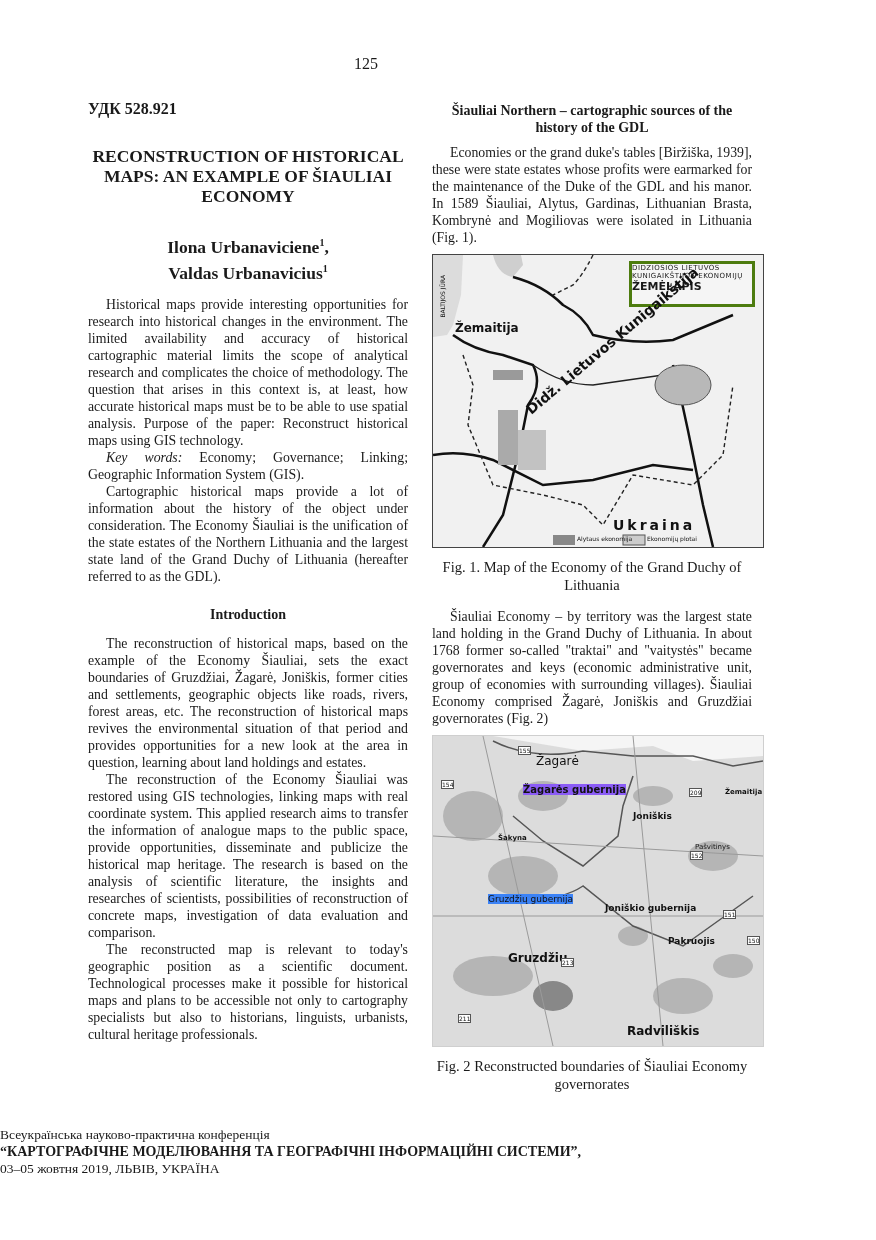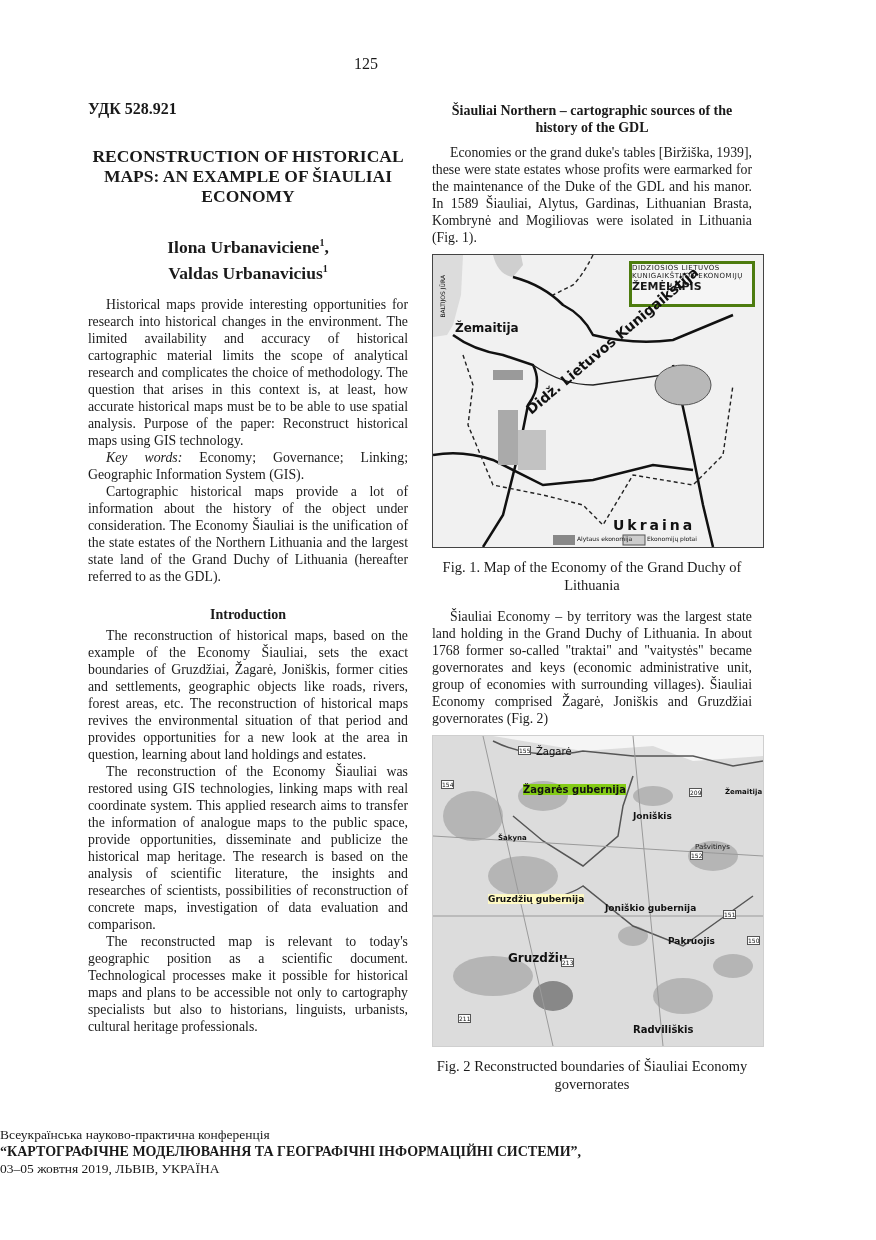--- a/index.html
+++ b/index.html
@@ -9,21 +9,21 @@
   .col { position:absolute; top:100px; width:320px; }
   .col-left { left:88px; }
   .col-right { left:432px; }
   .udk { font-weight:bold; font-size:16px; margin:0 0 28px 0; }
   .title { font-weight:bold; font-size:17.5px; text-align:center; line-height:20px; margin:0 0 26px 0; }
   .authors { font-weight:bold; font-size:17.5px; text-align:center; line-height:22px; margin:0 0 12px 0; }
   .authors sup { font-size:10px; }
   .affil { font-size:13.2px; line-height:16px; text-align:justify; margin:0 0 26px 0; }
   p.body { font-size:13.8px; line-height:17px; text-align:justify; margin:0; text-indent:18px; }
   .kw-label { font-style:italic; }
-  .section-h { font-weight:bold; font-size:14px; text-align:center; margin:22px 0 4px 0; }
+  .section-h { font-weight:bold; font-size:14px; text-align:center; margin:22px 0 12px 0; }
   .section-h2 { font-weight:bold; font-size:14px; text-align:center; line-height:17px; margin:2px 0 8px 0; }
   .figure { position:relative; margin:8px 0 10px 0; border:1px solid #444; overflow:hidden; }
   .fig1 { width:330px; height:292px; background:#efefef; }
   .fig2 { width:330px; height:310px; background:#d9d9d9; border-color:#cfcfcf; }
   .caption { font-size:14.5px; line-height:18px; text-align:center; margin:0 0 14px 0; }
   .fig1 .inset { position:absolute; right:8px; top:6px; width:120px; height:40px; border:3px solid #4d7c0f; background:#f5f5f5; font-family:"DejaVu Sans", sans-serif; }
   .inset .l1 { font-size:7px; letter-spacing:0.5px; }
   .inset .l2 { font-size:11px; font-weight:bold; }
   .maplabel { position:absolute; font-family:"DejaVu Sans", sans-serif; color:#111; white-space:nowrap; }
   .footer { position:absolute; top:1126px; left:0; width:876px; font-size:13.5px; line-height:17px; }
@@ -105,28 +105,28 @@
         <ellipse cx="120" cy="260" rx="20" ry="15" fill="#888"></ellipse>
           <ellipse cx="250" cy="260" rx="30" ry="18"></ellipse>
         <ellipse cx="200" cy="200" rx="15" ry="10"></ellipse>
           <ellipse cx="300" cy="230" rx="20" ry="12"></ellipse>
       </g>
       <path d="M60 5 Q100 25 150 15 L200 20 L260 20 L300 30 L330 25" stroke="#555" stroke-width="1.5" fill="none"></path>
       <path d="M80 80 L110 105 L150 130 L185 100 L190 70 L200 40" stroke="#555" stroke-width="1.5" fill="none"></path>
       <path d="M60 160 Q120 170 150 150 L200 190 L250 210 L320 160" stroke="#555" stroke-width="1.5" fill="none"></path>
       <path d="M0 180 L330 180 M50 0 L120 310 M200 0 L230 310 M0 100 L330 120" stroke="#9a9a9a" stroke-width="1" fill="none"></path>
     </svg>
-    <span class="maplabel" style="left:90px;top:48px;font-size:10px;font-weight:bold;background:#84cc16;">Žagarės gubernija</span>
-    <span class="maplabel" style="left:55px;top:158px;font-size:9px;font-weight:bold;background:#fef9c3;">Gruzdžių gubernija</span>
+    <span class="maplabel" style="left:90px;top:48px;font-size:10px;font-weight:bold;background:#8b5cf6;">Žagarės gubernija</span>
+    <span class="maplabel" style="left:55px;top:158px;font-size:9px;font-weight:normal;background:#3b82f6;">Gruzdžių gubernija</span>
     <span class="maplabel" style="left:172px;top:167px;font-size:9px;font-weight:bold;">Joniškio gubernija</span>
     <span class="maplabel" style="left:75px;top:215px;font-size:12px;font-weight:bold;">Gruzdžių</span>
     <span class="maplabel" style="left:235px;top:200px;font-size:9px;font-weight:bold;">Pakruojis</span>
-    <span class="maplabel" style="left:200px;top:288px;font-size:10px;font-weight:bold;">Radviliškis</span>
+    <span class="maplabel" style="left:194px;top:288px;font-size:12px;font-weight:bold;">Radviliškis</span>
     <span class="maplabel" style="left:200px;top:75px;font-size:9px;font-weight:bold;">Joniškis</span>
-    <span class="maplabel" style="left:103px;top:10px;font-size:10px;">Žagarė</span>
+    <span class="maplabel" style="left:103px;top:18px;font-size:12px;">Žagarė</span>
     <span class="maplabel" style="left:65px;top:98px;font-size:7px;font-weight:bold;">Šakyna</span>
     <span class="maplabel" style="left:292px;top:52px;font-size:7px;font-weight:bold;">Žemaitija</span>
     <span class="maplabel" style="left:262px;top:107px;font-size:7px;">Pašvitinys</span>
     <span class="maplabel" style="left:85px;top:10px;font-size:6px;background:#fff;border:1px solid #555;">155</span>
     <span class="maplabel" style="left:8px;top:44px;font-size:6px;background:#fff;border:1px solid #555;">154</span>
     <span class="maplabel" style="left:256px;top:52px;font-size:6px;background:#fff;border:1px solid #555;">209</span>
     <span class="maplabel" style="left:257px;top:115px;font-size:6px;background:#fff;border:1px solid #555;">152</span>
     <span class="maplabel" style="left:290px;top:174px;font-size:6px;background:#fff;border:1px solid #555;">151</span>
     <span class="maplabel" style="left:314px;top:200px;font-size:6px;background:#fff;border:1px solid #555;">150</span>
     <span class="maplabel" style="left:128px;top:222px;font-size:6px;background:#fff;border:1px solid #555;">213</span>

